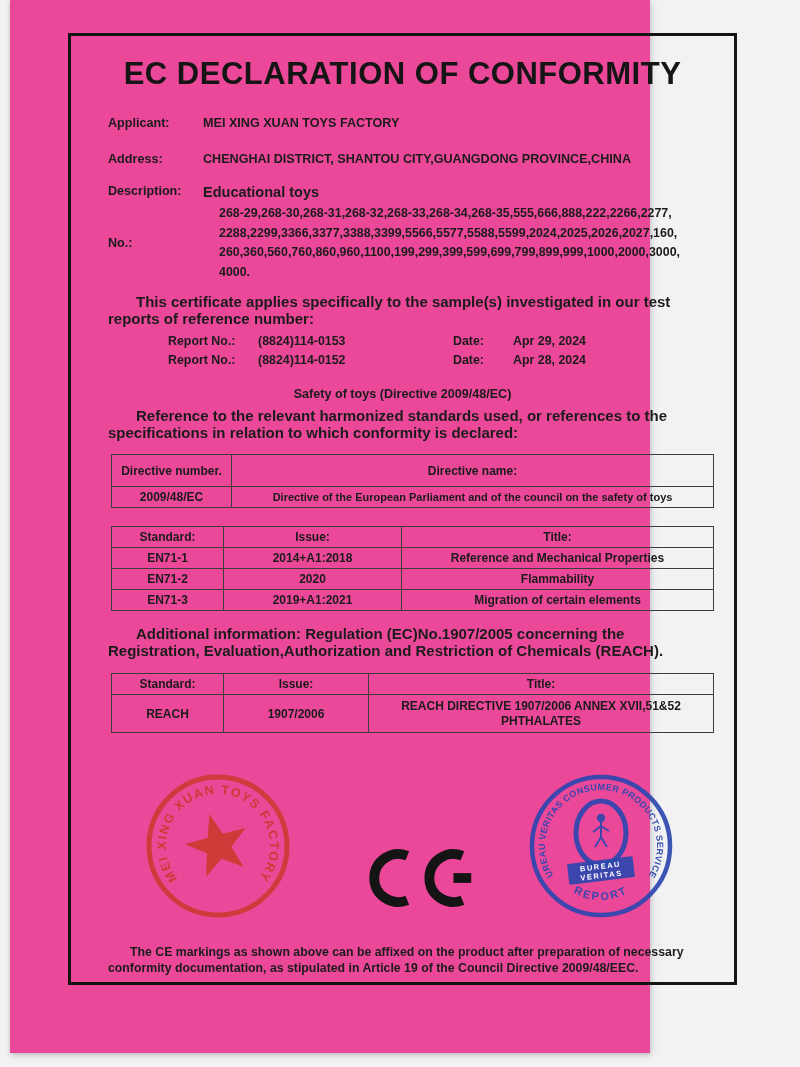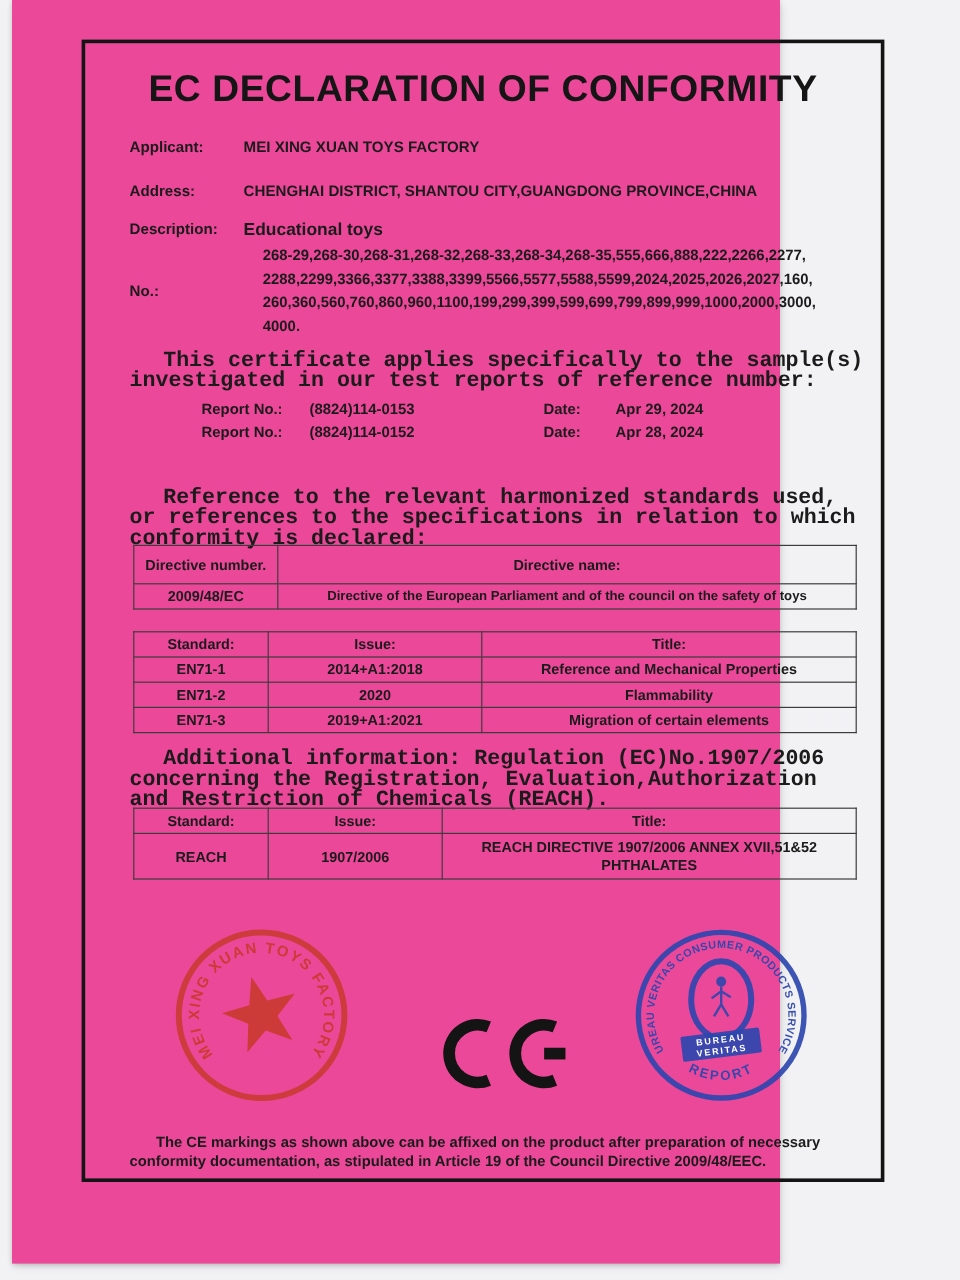--- a/index.html
+++ b/index.html
@@ -18,23 +18,22 @@
     top:20px; left:0; right:0; text-align:center;
     font-size:31px; font-weight:700; letter-spacing:.5px; color:#151515;
   }
   .frow { left:37px; right:20px; display:flex; }
   .flabel { width:95px; flex:0 0 95px; font-weight:700; font-size:12.6px; color:#1b1b1b; }
   .fvalue { font-weight:700; font-size:12.6px; color:#1b1b1b; }
   .desc-value { font-size:14.5px; }
   .no-row { align-items:center; }
   .no-lines div { font-weight:700; font-size:12.4px; line-height:19.5px; color:#1b1b1b; white-space:nowrap;margin-left:16px; }
   .para {
-    font-weight:700; font-size:18px; line-height:17px; color:#1b1b1b;
+    font-weight:700; font-size:15px; line-height:17px; color:#1b1b1b;
     text-indent:28px;
-    font-family:Liberation Mono, monospace;
   }
   .reports { left:97px; right:20px; }
   .report-row { display:flex; line-height:19px; font-weight:700; font-size:12.4px; color:#1b1b1b; }
   .rep-label { width:90px; flex:0 0 90px; }
   .rep-number { width:195px; flex:0 0 195px; }
   .rep-date-label { width:60px; flex:0 0 60px; }
   .centered { left:0; right:0; text-align:center; font-weight:700; font-size:12.6px; color:#1b1b1b; }
   table { border-collapse:collapse; table-layout:fixed; width:603px; }
   td {
     border:1.5px solid #3c3c3c; padding:2px 7px; font-weight:700;
@@ -99,20 +98,21 @@
         <div class="rep-date">Apr 29, 2024</div>
       </div>
       <div class="report-row">
         <div class="rep-label">Report No.:</div>
         <div class="rep-number">(8824)114-0152</div>
         <div class="rep-date-label">Date:</div>
         <div class="rep-date">Apr 28, 2024</div>
       </div>
     </div>
 
+    <div class="abs centered" style="top:351px">Safety of toys (Directive 2009/48/EC)</div>
 
     <div class="abs para" style="top:371px;left:37px;width:618px">Reference to the relevant harmonized standards used, or references to the specifications in relation to which conformity is declared:</div>
 
     <table class="abs t1" style="top:418px">
       <tbody>
           <tr class="hdr">
         <td class="c1">Directive number.</td>
         <td>Directive name:</td>
       </tr>
       <tr class="dr">
@@ -140,21 +140,21 @@
         <td>Flammability</td>
       </tr>
       <tr>
         <td>EN71-3</td>
         <td>2019+A1:2021</td>
         <td>Migration of certain elements</td>
       </tr>
     </tbody>
       </table>
 
-    <div class="abs para" style="top:589px;left:37px;width:608px">Additional information: Regulation (EC)No.1907/2006 concerning the Registration, Evaluation,Authorization and Restriction of Chemicals (REACH).</div>
+    <div class="abs para" style="top:589px;left:37px;width:608px">Additional information: Regulation (EC)No.1907/2005 concerning the Registration, Evaluation,Authorization and Restriction of Chemicals (REACH).</div>
 
     <table class="abs t3" style="top:637px">
       <tbody>
           <tr class="hdr">
         <td class="c1">Standard:</td>
         <td class="c2">Issue:</td>
         <td>Title:</td>
       </tr>
       <tr class="dr">
         <td>REACH</td>

